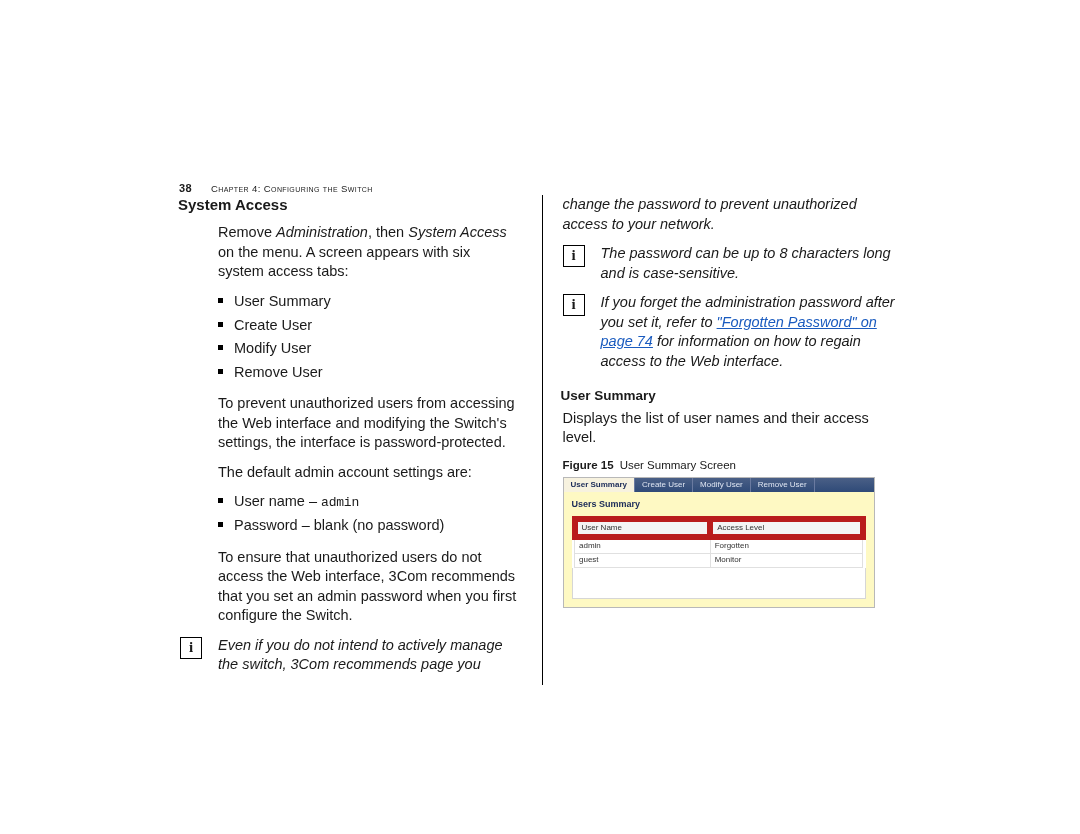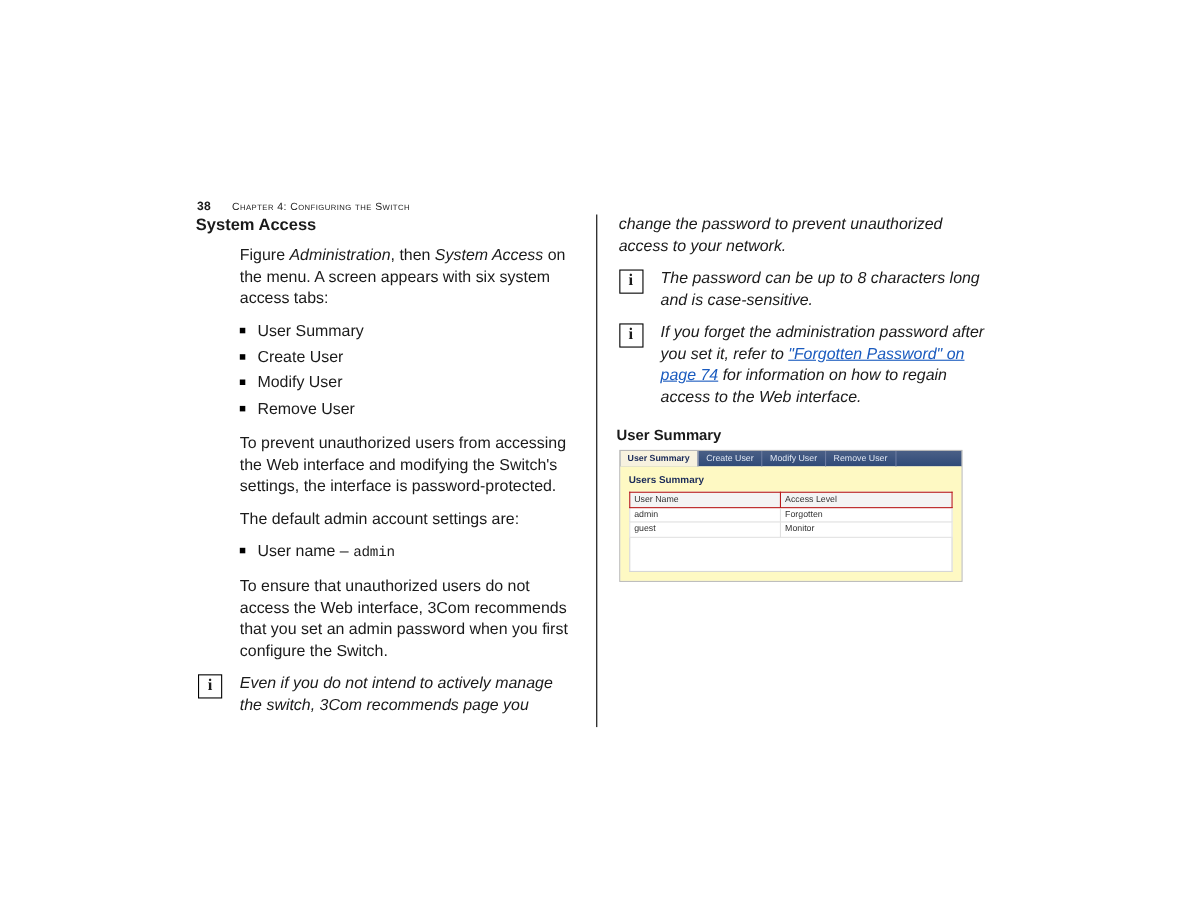--- a/index.html
+++ b/index.html
@@ -153,21 +153,21 @@
     width: 100%;
     font-size: 8px;
     background: #fff;
     border: 1px solid #bdbdbd;
   }
   .fig table.ut th {
     text-align: left;
     font-weight: normal;
     color: #333;
     background: #f4f4f4;
-    border: 1px solid #b91c1c;
+    border: 6px solid #b91c1c;
     padding: 1px 4px;
   }
   .fig table.ut td {
     border: 1px solid #e0e0e0;
     padding: 1px 4px;
     color: #333;
   }
   .fig .below { height: 30px; background:#fff; border: 1px solid #d6d6d6; border-top: none;}
 </style>
 </head>
@@ -180,38 +180,39 @@
     <span class="chp sc">Chapter 4: Configuring the Switch</span>
   </div>
 
   <div class="cols">
 
     <div class="col left">
 
       <h2 class="sec">System Access</h2>
 
       <p class="body">
-        <span>Figure </span><em>Administration</em><span>, then </span><em>System Access</em><span> on the menu. A screen appears with six system access tabs:</span>
+        <span>Remove </span><em>Administration</em><span>, then </span><em>System Access</em><span> on the menu. A screen appears with six system access tabs:</span>
       </p>
 
       <ul class="sq">
         <li>User Summary</li>
         <li>Create User</li>
         <li>Modify User</li>
         <li>Remove User</li>
       </ul>
 
       <p class="body">To prevent unauthorized users from accessing the Web interface and modifying the Switch's settings, the interface is password-protected.</p>
 
       <p class="body">The default admin account settings are:</p>
 
       <ul class="sq">
         <li>
           <span>User name – </span><span class="mono">admin</span>
         </li>
+        <li>Password – blank (no password)</li>
       </ul>
 
       <p class="body">To ensure that unauthorized users do not access the Web interface, 3Com recommends that you set an admin password when you first configure the Switch.</p>
 
       <div class="notewrap">
         <div class="note-icon">i</div>
         <p class="ital">Even if you do not intend to actively manage the switch, 3Com recommends page you</p>
       </div>
 
     </div>
@@ -228,21 +229,25 @@
       </div>
 
       <div class="notewrap">
         <div class="note-icon">i</div>
         <p class="ital">
           <span>If you forget the administration password after you set it, refer to </span><a href="#" class="doclink">"Forgotten Password" on page 74</a><span> for information on how to regain access to the Web interface.</span>
         </p>
       </div>
 
       <h3 class="sub">User Summary</h3>
-
+      <p style="margin-left:0">Displays the list of user names and their access level.</p>
+
+      <div class="fig-caption">
+        <b>Figure 15</b><span>User Summary Screen</span>
+      </div>
 
       <div class="fig">
         <div class="tabbar">
           <div class="tab active">User Summary</div>
           <div class="tab">Create User</div>
           <div class="tab">Modify User</div>
           <div class="tab">Remove User</div>
         </div>
         <div class="panel">
           <div class="ptitle">Users Summary</div>

